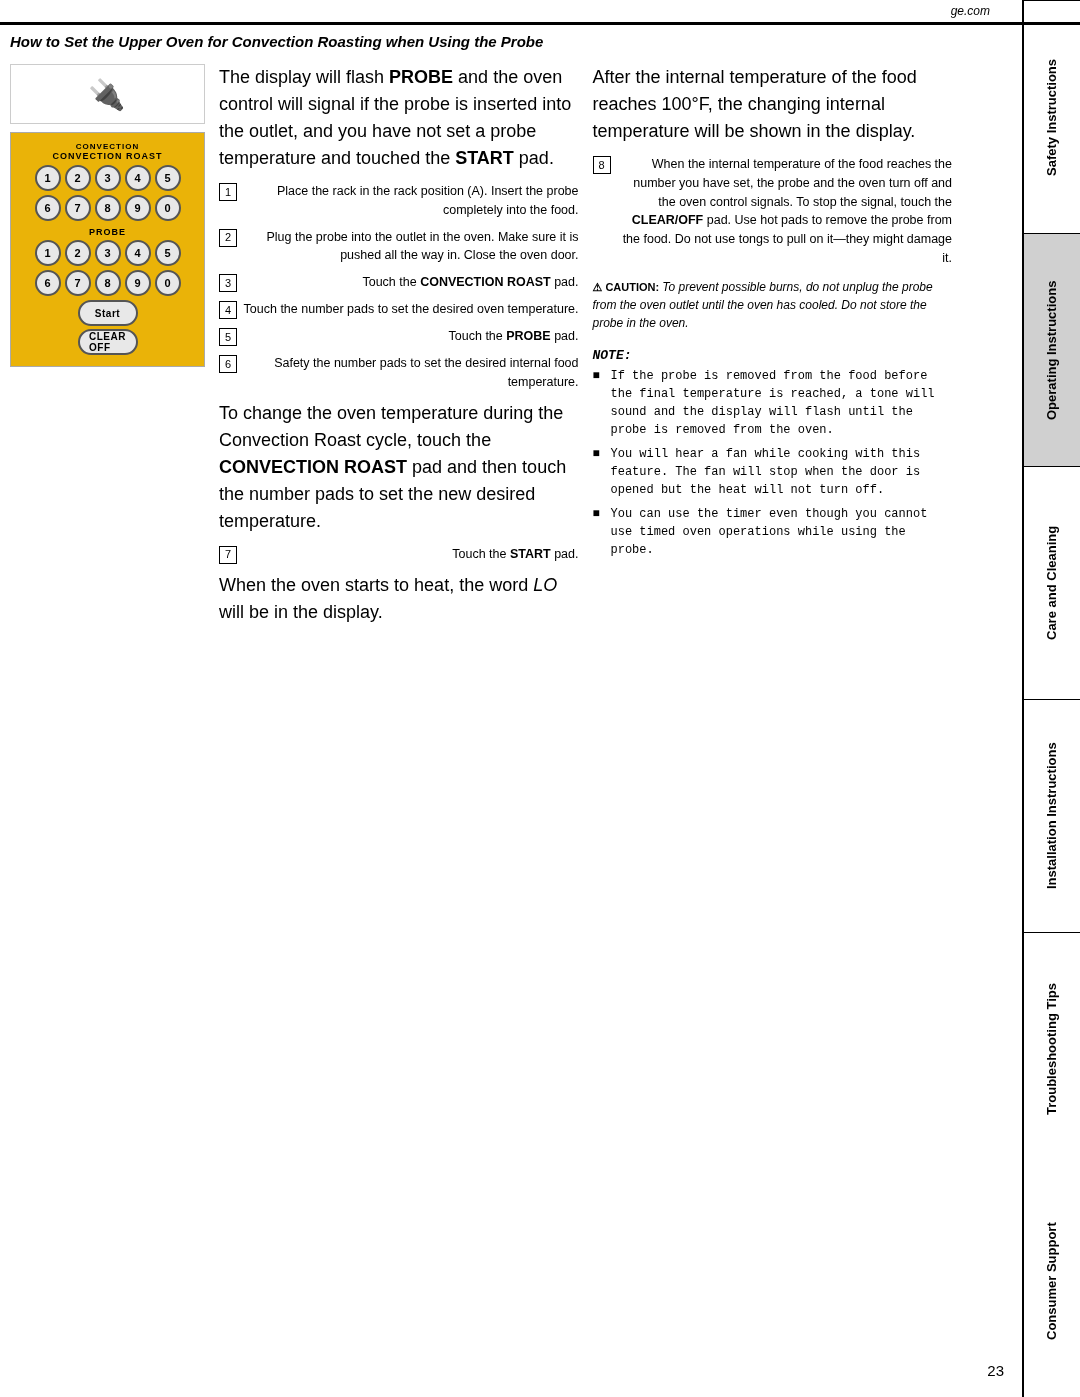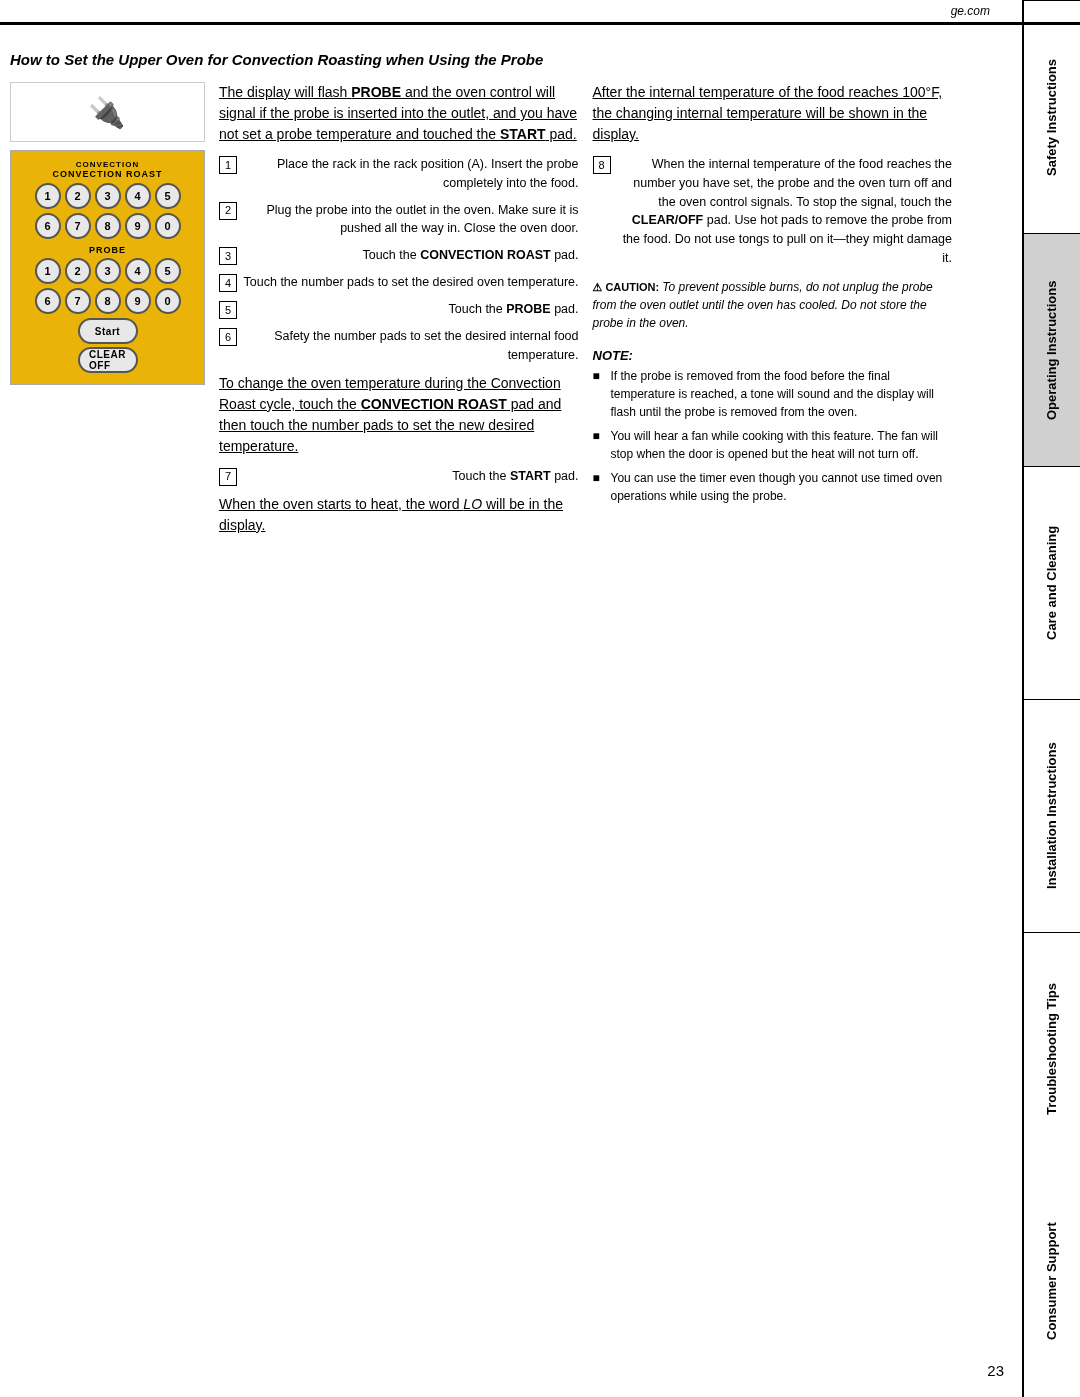--- a/index.html
+++ b/index.html
@@ -48,21 +48,21 @@
     .top-bar {
       border-bottom: 3px solid #000;
       padding: 4px 90px 4px 10px;
       text-align: right;
       font-style: italic;
       font-size: 12px;
     }
 
     
     .main-content {
-      padding: 24px 70px 10px 10px;
+      padding: 6px 70px 10px 10px;
       margin-right: 58px;
     }
 
     
     .page-title {
       font-size: 15px;
       font-style: italic;
       font-weight: bold;
       margin-bottom: 12px;
       line-height: 1.4;
@@ -138,24 +138,23 @@
     }
     .panel-section-label {
       text-align: center;
       font-size: 9px;
       font-weight: bold;
       letter-spacing: 1px;
       margin: 6px 0 3px;
       text-transform: uppercase;
     }
     .intro-text {
-      font-size: 14px;
+      font-size: 18px;
       line-height: 1.5;
       margin-bottom: 10px;
-      text-decoration: underline;
     }
 
     .step-item {
       display: flex;
       gap: 6px;
       margin-bottom: 8px;
       font-size: 12.5px;
       line-height: 1.5;
     }
     .step-num {
@@ -192,20 +191,21 @@
     .caution-title {
       font-weight: bold;
       font-size: 11px;
     }
     .caution-text {
       font-style: italic;
     }
 
     .note-section {
       margin-top: 16px;
+      font-family: Liberation Mono, monospace;
     }
     .note-title {
       font-weight: bold;
       font-size: 13px;
       font-style: italic;
       margin-bottom: 4px;
     }
     .note-item {
       display: flex;
       gap: 6px;

